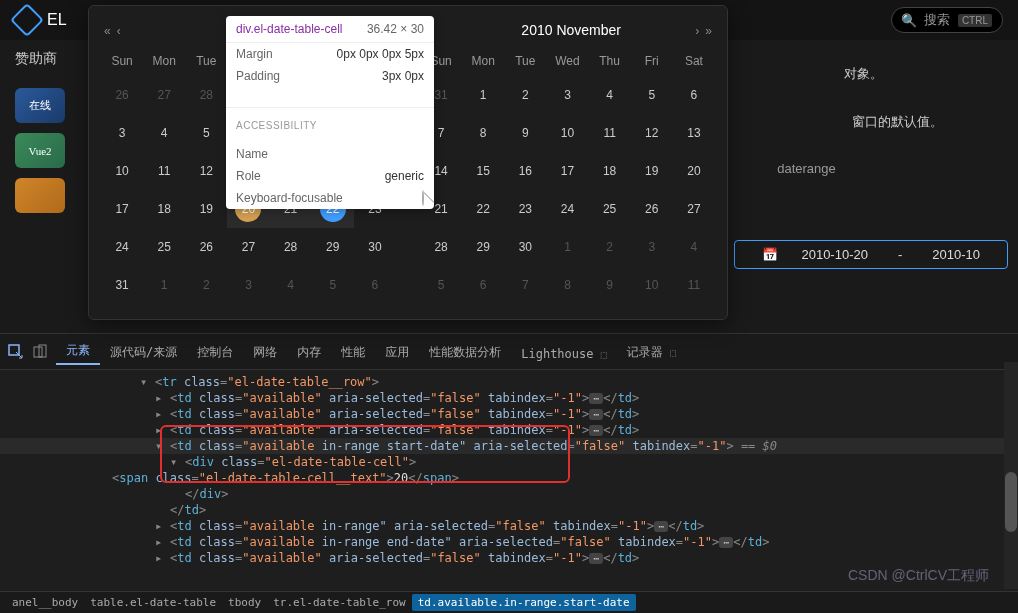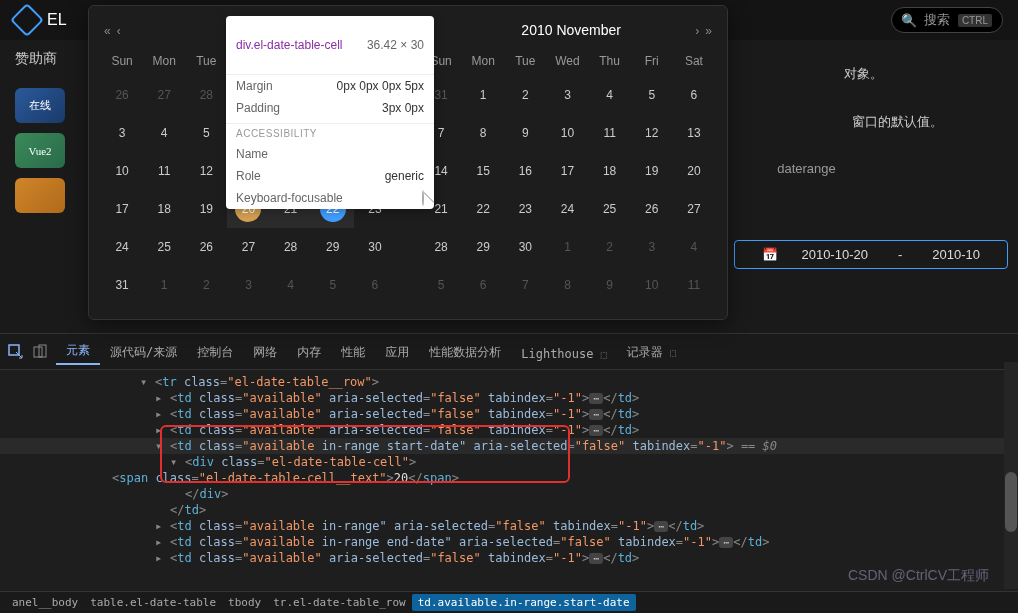--- a/index.html
+++ b/index.html
@@ -34,28 +34,28 @@
 .cal-row { display: flex; }
 .cal-cell { flex: 1; text-align: center; padding: 6px 0; color: #ccc; font-size: 12px; }
 .cal-head { color: #999; font-size: 12px; padding: 8px 0; }
 .other-month { color: #555; }
 .in-range { background: #2b2b2c; }
 .cell-inner { width: 26px; height: 26px; line-height: 26px; border-radius: 50%; display: inline-block; }
 .highlighted .cell-inner { background: #d4a050; color: #fff; }
 .active .cell-inner { background: #409eff; color: #fff; }
 
 .inspect-tooltip { position: absolute; left: 226px; top: 16px; width: 208px; background: #fff; color: #333; border-radius: 4px; box-shadow: 0 2px 10px rgba(0,0,0,0.3); font-size: 12px; z-index: 20; }
-.tip-header { display: flex; justify-content: space-between; padding: 22px 10px; border-bottom: 1px solid #eee; }
+.tip-header { display: flex; justify-content: space-between; padding: 6px 10px; border-bottom: 1px solid #eee; }
 .tip-selector { color: #8a2da5; font-weight: 500; }
 .tip-size { color: #666; }
 .tip-row { display: flex; justify-content: space-between; padding: 4px 10px; }
 .tip-label { color: #666; }
 .tip-value { color: #333; text-align: right; }
 .color-swatch { display: inline-block; width: 10px; height: 10px; background: #2b2b2c; border: 1px solid #888; margin-right: 4px; }
-.tip-section { padding: 4px 10px; color: #999; font-size: 10px; letter-spacing: 0.5px; border-top: 1px solid #eee; margin-top: 4px; }
+.tip-section { padding: 12px 10px; color: #999; font-size: 10px; letter-spacing: 0.5px; border-top: 1px solid #eee; margin-top: 20px; }
 .no-icon { width: 14px; height: 14px; border: 1px solid #aaa; border-radius: 50%; position: relative; }
 .no-icon:after { content: ''; position: absolute; width: 14px; height: 1px; background: #aaa; transform: rotate(45deg); top: 6px; left: -1px; }
 
 .devtools { position: absolute; bottom: 0; left: 0; right: 0; height: 280px; background: #1e1e1e; border-top: 1px solid #333; font-family: Consolas, monospace; font-size: 12px; }
 .dt-tabs { display: flex; align-items: center; padding: 4px 8px; border-bottom: 1px solid #333; background: #1a1a1a; }
 .dt-icon { width: 16px; height: 16px; margin-right: 8px; color: #888; cursor: pointer; }
 .dt-tab { padding: 4px 10px; color: #aaa; cursor: pointer; }
 .dt-tab.active { color: #8ab4f8; border-bottom: 2px solid #8ab4f8; }
 .dt-content { padding: 4px 0; overflow: auto; height: 220px; color: #ccc; }
 .code-line { padding: 1px 0 1px 140px; white-space: nowrap; position: relative; }

